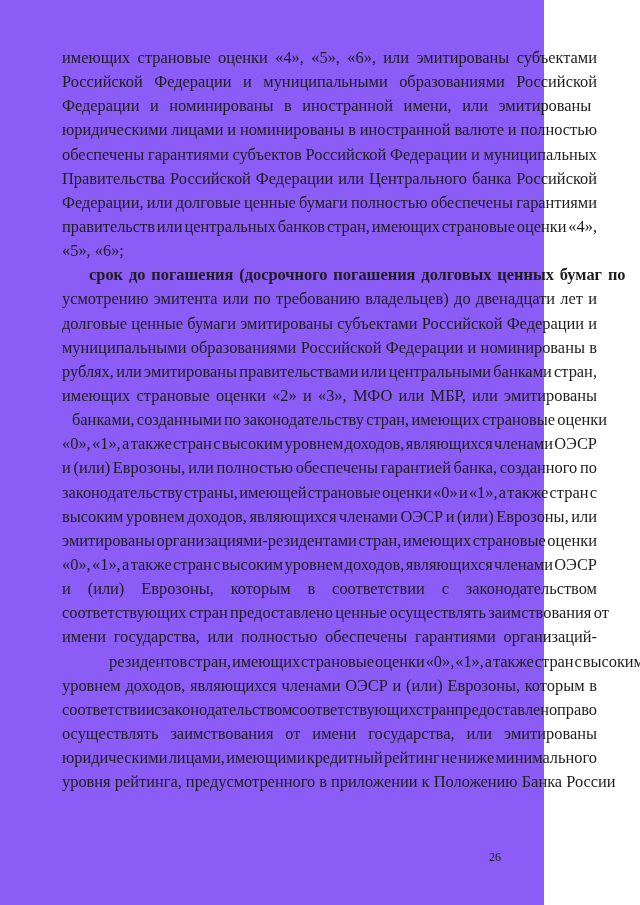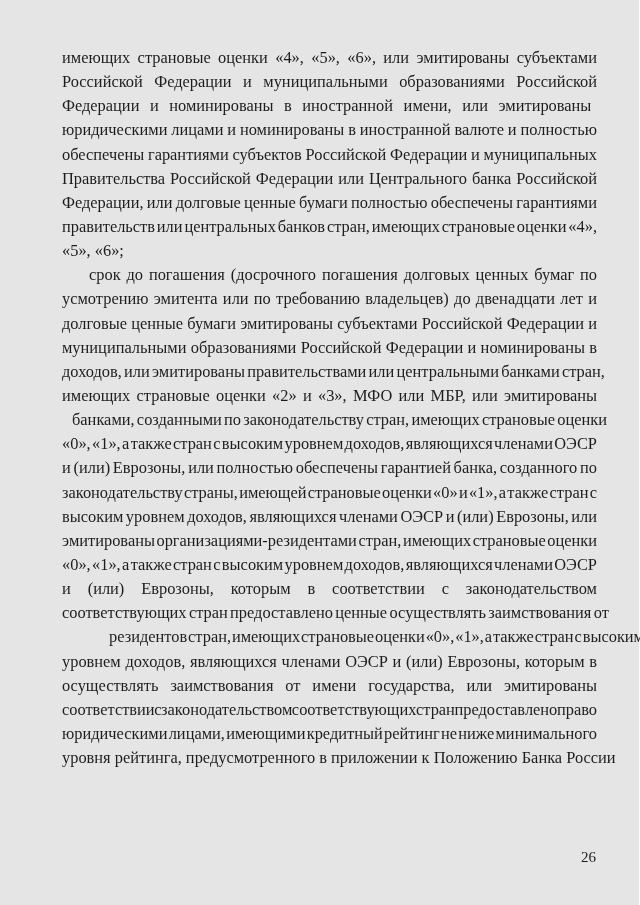--- a/index.html
+++ b/index.html
@@ -7,77 +7,78 @@
     padding: 0;
     background: #ffffff;
   }
   body {
     width: 640px;
     height: 905px;
     overflow: hidden;
   }
   .page {
     position: relative;
-    width: 639px;
+    width: 544px;
     height: 905px;
-    background: #e5e5e5;
+    background: #8b5cf6;
     font-family: "Liberation Serif", "DejaVu Serif", serif;
     color: #1d1d1d;
   }
   .text-body {
     position: absolute;
     left: 62px;
     top: 46px;
     width: 535px;
   }
   .line {
     height: 24.15px;
     line-height: 24.15px;
     font-size: 16.4px;
     white-space: pre;
     overflow: visible;
   }
   .page-number {
     position: absolute;
     top: 848px;
     right: 43px;
-    font-size: 15px;
+    font-size: 12px;
     line-height: 18px;
   }
 </style>
 </head>
 <body>
 
 <div class="page">
   <div class="text-body">
       <div class="line"><span class="justify" style="word-spacing: 3.26758px;">имеющих страновые оценки «4», «5», «6», или эмитированы субъектами</span></div>
       <div class="line"><span class="justify" style="word-spacing: 7.35px;">Российской Федерации и муниципальными образованиями Российской</span></div>
       <div class="line"><span class="justify" style="word-spacing: 6.42411px;">Федерации и номинированы в иностранной имени, или эмитированы</span></div>
       <div class="line"><span class="justify" style="word-spacing: -0.21875px;">юридическими лицами и номинированы в иностранной валюте и полностью</span></div>
       <div class="line"><span class="justify" style="word-spacing: -0.408854px;">обеспечены гарантиями субъектов Российской Федерации и муниципальных</span></div>
       <div class="line"><span class="justify" style="word-spacing: 0.869792px;">Правительства Российской Федерации или Центрального банка Российской</span></div>
       <div class="line"><span class="justify" style="word-spacing: -0.870536px;">Федерации, или долговые ценные бумаги полностью обеспечены гарантиями</span></div>
       <div class="line"><span class="justify" style="word-spacing: -2.27148px;">правительств или центральных банков стран, имеющих страновые оценки «4»,</span></div>
       <div class="line"><span>«5», «6»;</span></div>
-      <div class="line" style="padding-left: 27px;"><span class="justify" style="word-spacing: 1.76562px;">срок до погашения (досрочного погашения долговых ценных бумаг по</span></div>
+      <div class="line" style="padding-left: 27px;"><span class="justify" style="word-spacing: 1.76562px; font-weight: bold;">срок до погашения (досрочного погашения долговых ценных бумаг по</span></div>
       <div class="line"><span class="justify" style="word-spacing: 1.17014px;">усмотрению эмитента или по требованию владельцев) до двенадцати лет и</span></div>
       <div class="line"><span class="justify" style="word-spacing: 0.0758929px;">долговые ценные бумаги эмитированы субъектами Российской Федерации и</span></div>
       <div class="line"><span class="justify" style="word-spacing: 0.229167px;">муниципальными образованиями Российской Федерации и номинированы в</span></div>
-      <div class="line"><span class="justify" style="word-spacing: -1.8683px;">доходов, или эмитированы правительствами или центральными банками стран,</span></div>
+      <div class="line"><span class="justify" style="word-spacing: -1.8683px;">рублях, или эмитированы правительствами или центральными банками стран,</span></div>
       <div class="line"><span class="justify" style="word-spacing: 2.2px;">имеющих страновые оценки «2» и «3», МФО или МБР, или эмитированы</span></div>
       <div class="line"><span class="justify" style="word-spacing: -1.85491px; margin-left: 10px;">банками, созданными по законодательству стран, имеющих страновые оценки</span></div>
       <div class="line"><span class="justify" style="word-spacing: -2.75284px;">«0», «1», а также стран с высоким уровнем доходов, являющихся членами ОЭСР</span></div>
       <div class="line"><span class="justify" style="word-spacing: -1.38542px;">и (или) Еврозоны, или полностью обеспечены гарантией банка, созданного по</span></div>
       <div class="line"><span class="justify" style="word-spacing: -2.85227px;">законодательству страны, имеющей страновые оценки «0» и «1», а также стран с</span></div>
       <div class="line"><span class="justify" style="word-spacing: -1.55903px;">высоким уровнем доходов, являющихся членами ОЭСР и (или) Еврозоны, или</span></div>
       <div class="line"><span class="justify" style="word-spacing: -2.59375px;">эмитированы организациями-резидентами стран, имеющих страновые оценки</span></div>
       <div class="line"><span class="justify" style="word-spacing: -2.75284px;">«0», «1», а также стран с высоким уровнем доходов, являющихся членами ОЭСР</span></div>
       <div class="line"><span class="justify" style="word-spacing: 12.8103px;">и (или) Еврозоны, которым в соответствии с законодательством</span></div>
       <div class="line"><span class="justify" style="word-spacing: -1.76042px;">соответствующих стран предоставлено ценные осуществлять заимствования от</span></div>
+      <div class="line"><span class="justify" style="word-spacing: 3.57552px;">имени государства, или полностью обеспечены гарантиями организаций-</span></div>
       <div class="line"><span class="justify" style="word-spacing: -3.22301px; margin-left: 47px;">резидентов стран, имеющих страновые оценки «0», «1», а также стран с высоким</span></div>
       <div class="line"><span class="justify" style="word-spacing: 0.605903px;">уровнем доходов, являющихся членами ОЭСР и (или) Еврозоны, которым в</span></div>
+      <div class="line"><span class="justify" style="word-spacing: -4.49479px;">соответствии с законодательством соответствующих стран предоставлено право</span></div>
       <div class="line"><span class="justify" style="word-spacing: 7.80729px;">осуществлять заимствования от имени государства, или эмитированы</span></div>
-      <div class="line"><span class="justify" style="word-spacing: -4.49479px;">соответствии с законодательством соответствующих стран предоставлено право</span></div>
       <div class="line"><span class="justify" style="word-spacing: -2.81696px;">юридическими лицами, имеющими кредитный рейтинг не ниже минимального</span></div>
       <div class="line"><span>уровня рейтинга, предусмотренного в приложении к Положению Банка России</span></div>
     </div>
   <div class="page-number">26</div>
 </div>
 
 </body></html>

